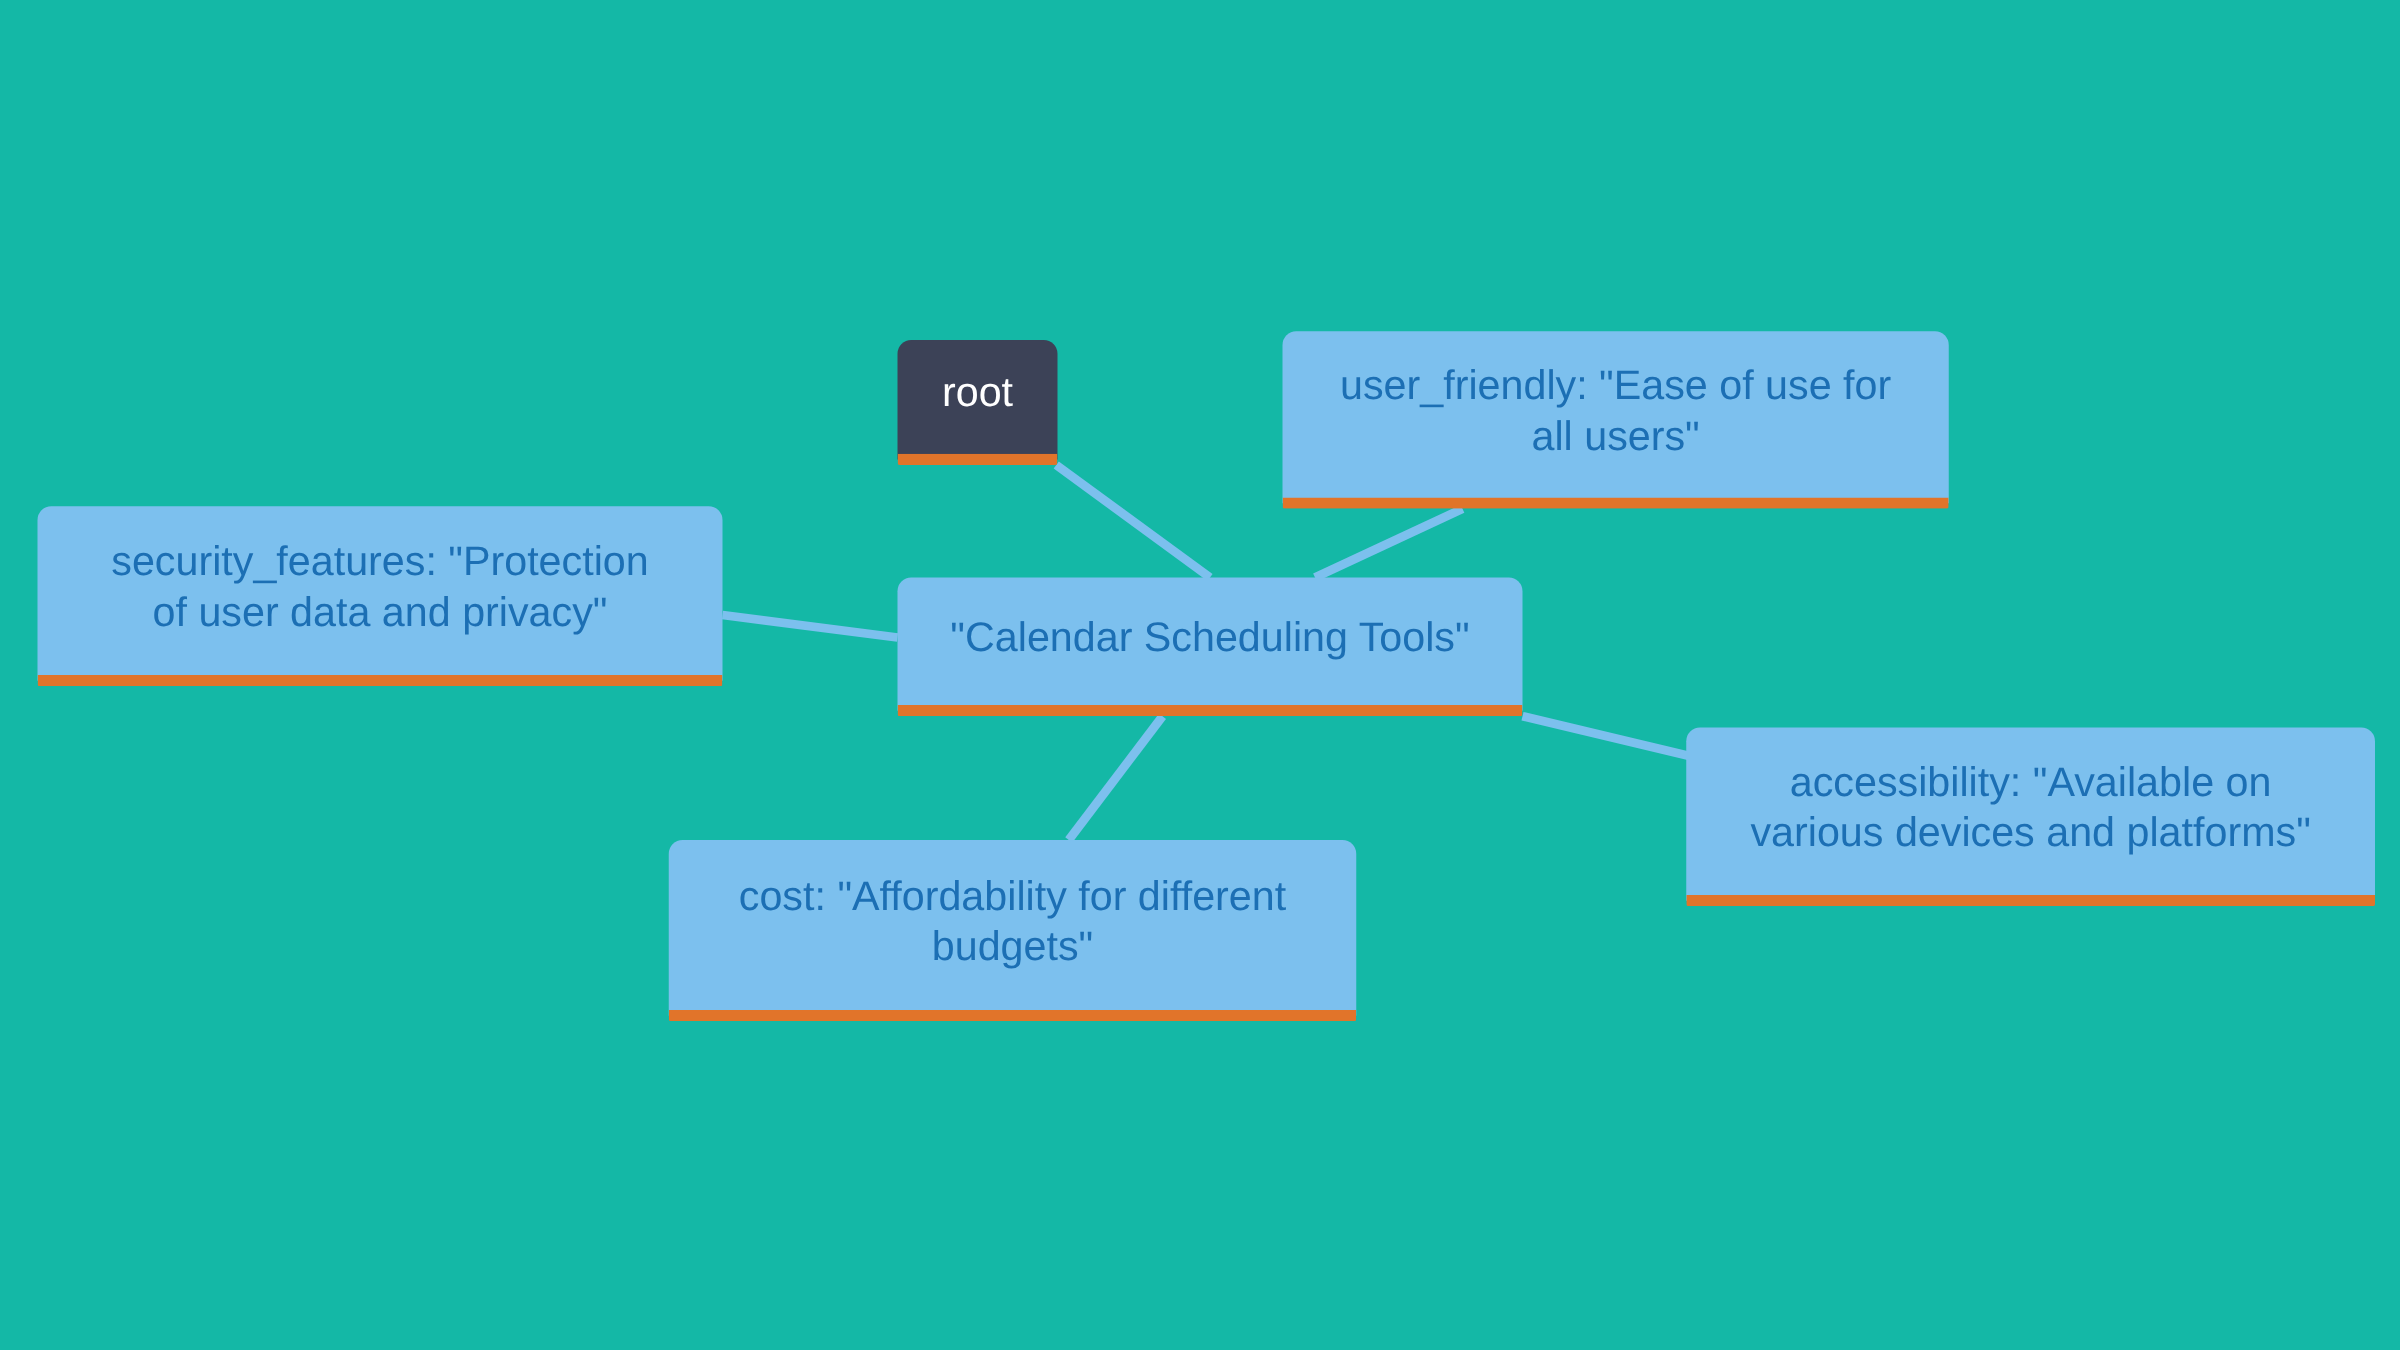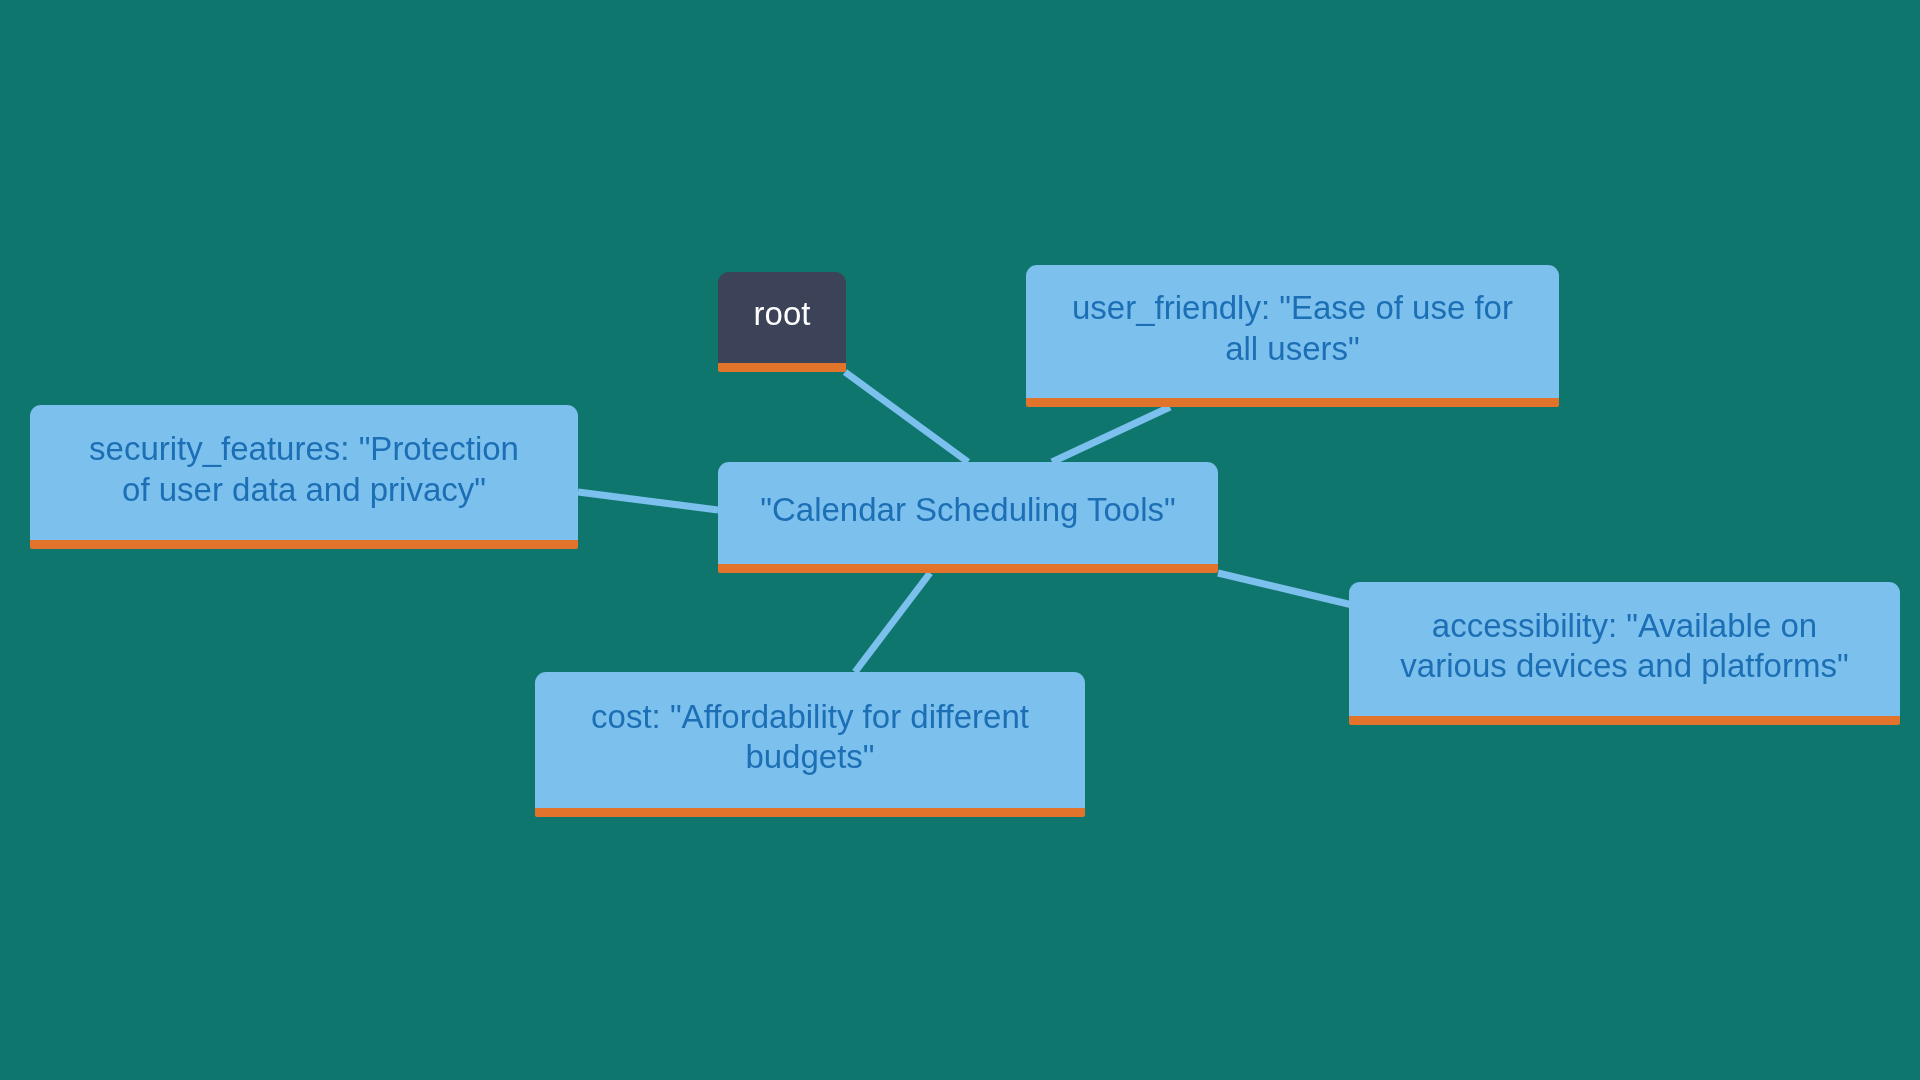--- a/index.html
+++ b/index.html
@@ -12,21 +12,21 @@
     width: 1920px;
     height: 1080px;
     overflow: hidden;
     font-family: "Liberation Sans", "DejaVu Sans", sans-serif;
   }
 
   #mindmap {
     position: relative;
     width: 1920px;
     height: 1080px;
-    background: #0f766e;
+    background: #14b8a6;
   }
 
   
   #edge-layer {
     position: absolute;
     left: 0;
     top: 0;
     width: 1920px;
     height: 1080px;
     z-index: 1;

